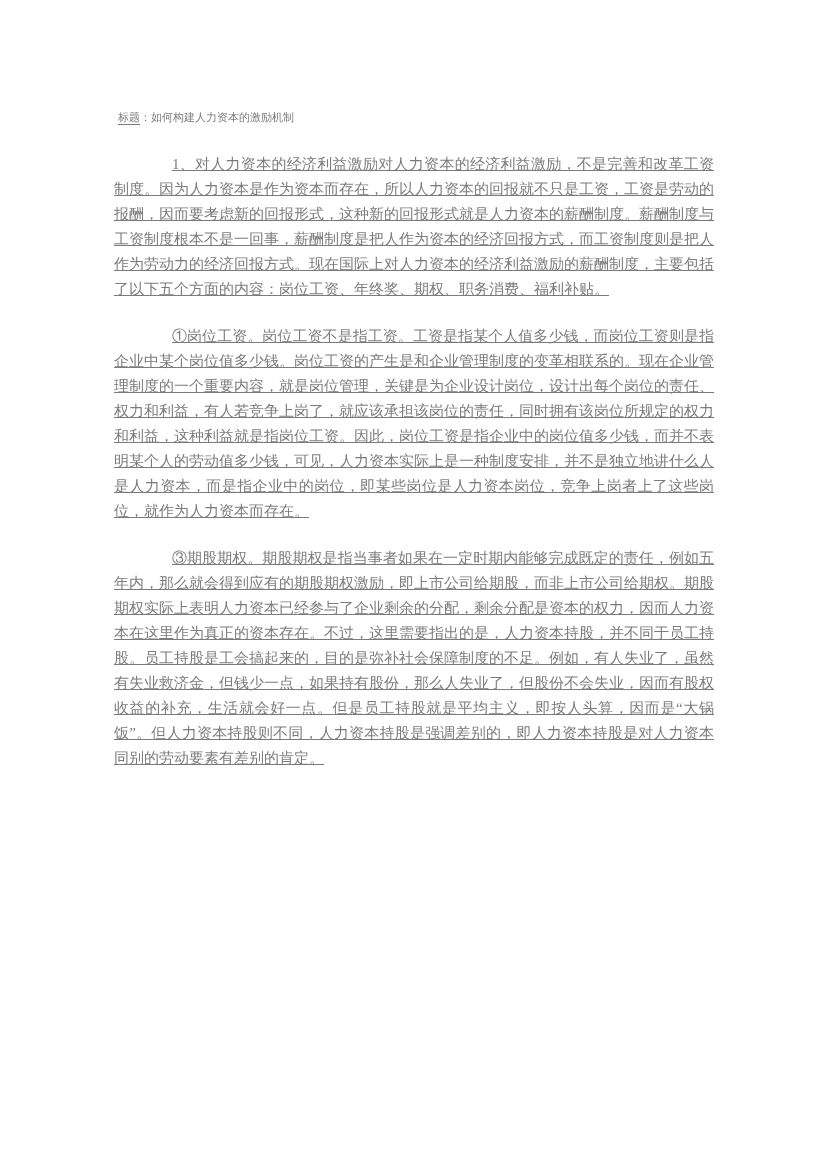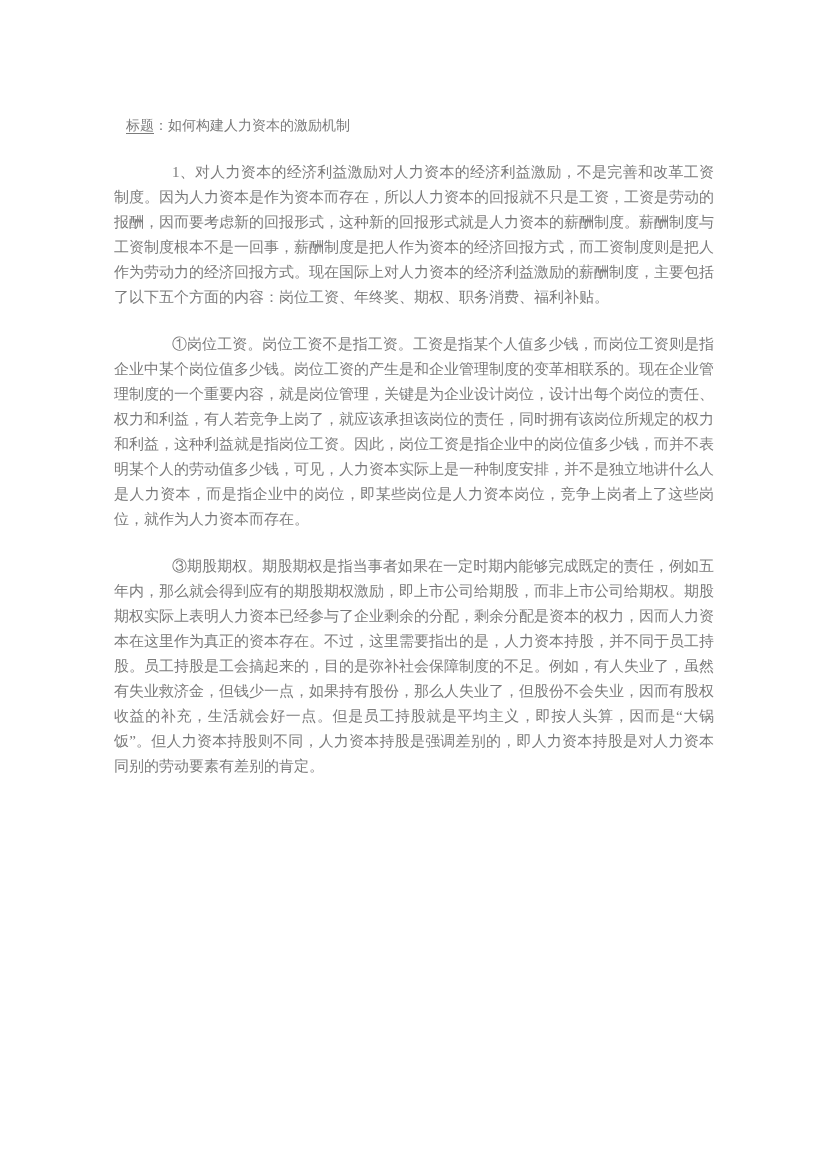--- a/index.html
+++ b/index.html
@@ -20,34 +20,35 @@
     top: 101px;
     width: 600px;
     font-family: "Liberation Serif", "DejaVu Serif", serif;
     font-size: 15px;
     line-height: 25px;
     color: #7b7b7b;
     text-align: justify;
     letter-spacing: 0;
   }
   .doc-title {
-    margin: 12px;
+    margin: 4px;
     font-weight: normal;
-    font-size: 14px;
+    font-size: 11px;
     line-height: 25px;
   }
   .title-label {
     text-decoration: underline;
     text-underline-offset: 3px;
   }
   p.para {
     margin: 22px 0 0 0;
     text-indent: 58px;
     word-break: break-all;
     overflow-wrap: break-word;
+    text-decoration: underline;
   }
 </style>
 </head>
 <body>
 
 <div class="page">
   <div class="content">
 
     <p class="doc-title"><span class="title-label">标题</span><span>：</span><span>如何构建人力资本的激励机制</span></p>
 

